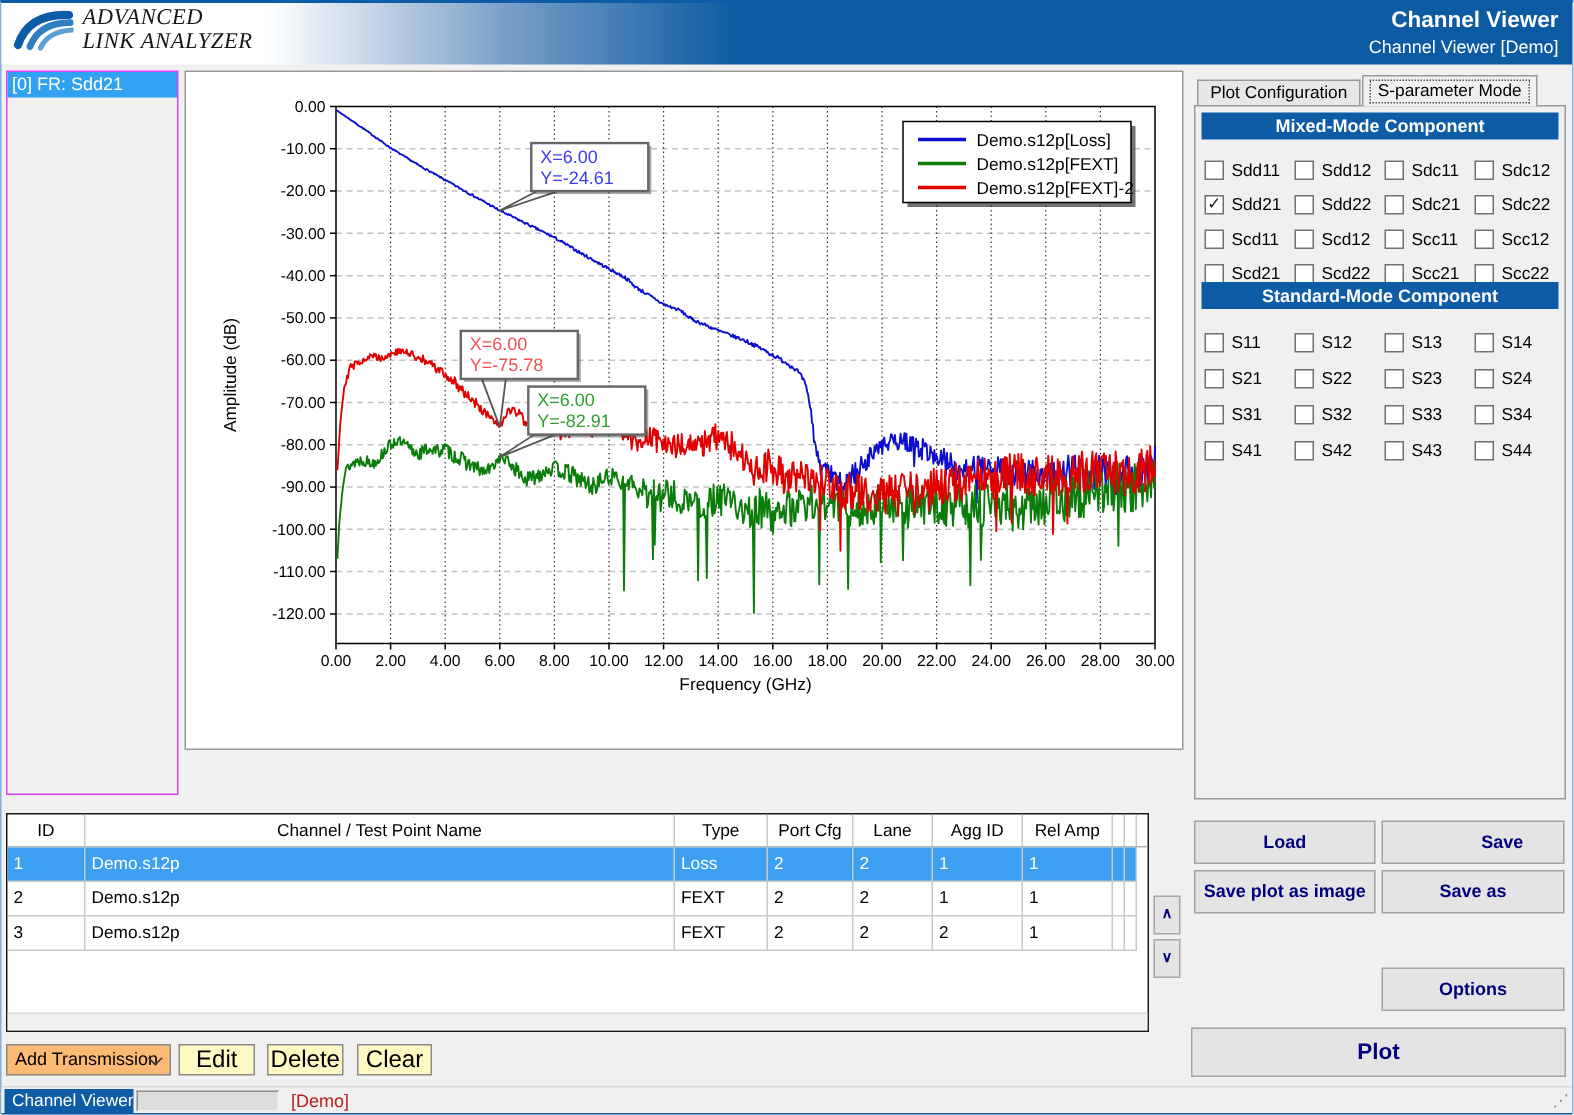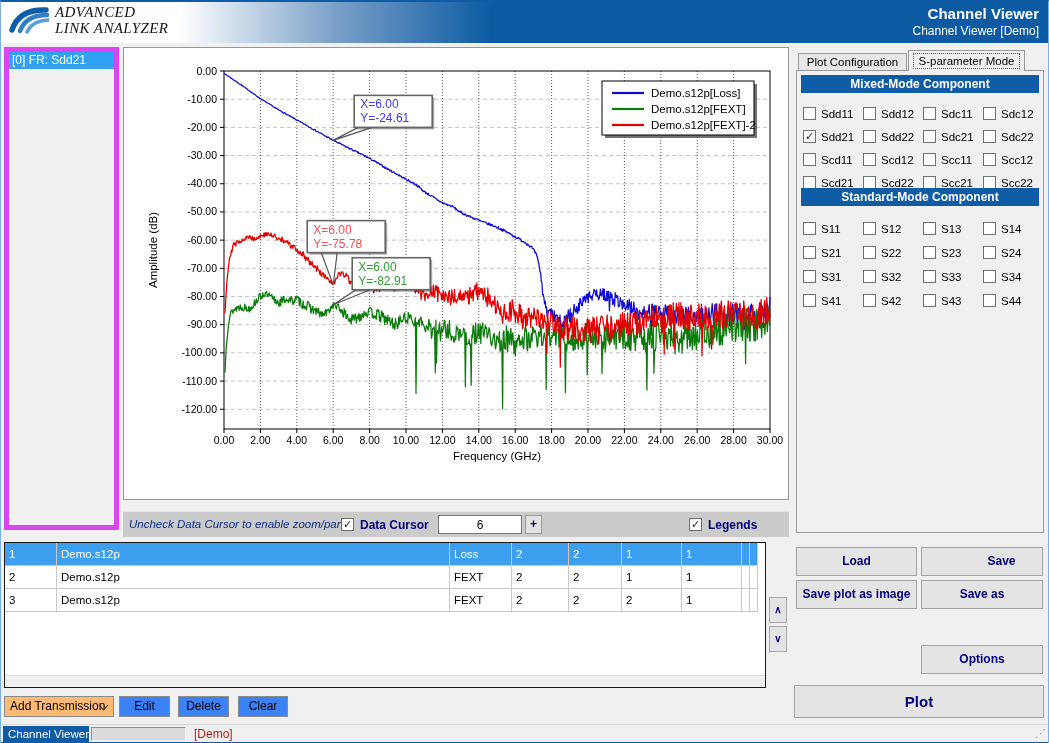--- a/index.html
+++ b/index.html
@@ -10,21 +10,21 @@
   
   .header { position:absolute; left:0; top:0; width:100%; height:41px;
     background:linear-gradient(to right,#ffffff 0%,#ffffff 17%,#7aa0c8 32%,#0b5aa2 47%,#0b5aa2 100%); }
   .logo { position:absolute; left:8px; top:2px; display:flex; align-items:center; }
   .logo svg { margin-right:6px; }
   .logo-text { font-family:"Liberation Serif", serif; font-style:italic; font-weight:normal; color:#151515; font-size:15px; line-height:16px; letter-spacing:.4px; }
   .hdr-title { position:absolute; right:9px; top:3px; color:#fff; font-weight:bold; font-size:15px; text-align:right; }
   .hdr-sub { position:absolute; right:9px; top:22px; color:#fff; font-size:12px; text-align:right; }
 
   
-  .sidebar { position:absolute; left:3px; top:45px; width:115px; height:483px; background:#f0f0f0; border:5px solid #d946ef; }
+  .sidebar { position:absolute; left:3px; top:45px; width:115px; height:483px; background:#f0f0f0; border:1px solid #d946ef; }
   .sb-item { height:17px; line-height:17px; padding-left:3px; font-size:12px; color:#000; }
   .sb-item.sel { background:#31a2f2; color:#fff; }
 
   
   .plot-panel { position:absolute; left:122px; top:45px; width:666px; height:453px; background:#fff; border:1px solid #979797; }
   .plot-panel svg { display:block; }
 
   
   .cursor-bar { position:absolute; left:122px; top:509px; width:666px; height:26px; background:#cbcbcb; border-top:1px solid #e8e8e8; }
   .hint { position:absolute; left:6px; top:6px; font-style:italic; color:#0b2e8a; font-size:11.5px; }
@@ -46,21 +46,21 @@
   .g-c { font-size:11.5px; color:#000; padding-left:4px; line-height:22px; border-right:1px solid #c9c9c9; border-bottom:1px solid #c9c9c9; overflow:hidden; white-space:nowrap; }
   .g-r.sel .g-c { background:#3d9ff0; color:#fff; }
   .g-hscroll { position:absolute; left:0; right:0; bottom:0; height:12px; background:#f0f0f0; border-top:1px solid #d9d9d9; }
 
   .updown { position:absolute; left:768px; width:18px; height:26px; background:#e4e4e4; border:1px solid #a8a8a8; color:#00007d; font-weight:bold; font-size:10px; text-align:center; line-height:24px; }
   .up { top:595px; } .down { top:624px; }
 
   
   .combo { position:absolute; left:3px; top:694px; width:110px; height:21px; background:#fdba74; border:1px solid #8a8a8a; font-size:12px; line-height:19px; padding-left:5px; color:#000; }
   .chev { position:absolute; right:6px; top:5px; width:7px; height:7px; border-right:1.6px solid #333; border-bottom:1.6px solid #333; transform:rotate(45deg); }
-  .sbtn { position:absolute; top:694px; height:21px; background:#3b82f6; border:1px solid #8a8a8a; font-size:12px; color:#000; text-align:center; line-height:19px; }
+  .sbtn { position:absolute; top:694px; height:21px; background:#fef9c3; border:1px solid #8a8a8a; font-size:16px; color:#000; text-align:center; line-height:19px; }
   .b-edit { left:118px; width:51px; } .b-del { left:177px; width:51px; } .b-clr { left:237px; width:50px; }
 
   
   .tab { position:absolute; background:#efefef; border:1px solid #9a9a9a; border-bottom:none; font-size:11.5px; text-align:center; color:#000; }
   .tab1 { left:797px; top:51px; width:109px; height:17px; line-height:16px; background:#e7e7e7; }
   .tab2 { left:907px; top:48px; width:117px; height:21px; z-index:3; background:#f0f0f0; }
   .tab2 span { display:inline-block; border:1px dotted #555; padding:0 5px; margin-top:2px; line-height:14px; }
   .rpanel { position:absolute; left:795px; top:68px; width:248px; height:463px; background:#f0f0f0; border:1px solid #9a9a9a; z-index:2; }
   .mode-hdr { position:absolute; left:4px; width:238px; height:18px; background:#0f5ca6; color:#fff; font-weight:bold; font-size:12px; text-align:center; line-height:18px; }
   .hdr-mixed { top:4px; } .hdr-std { top:117px; }
@@ -222,31 +222,33 @@
         <text x="189.2" y="185.616062992126" font-size="12" fill="#f4504f">X=6.00</text>
         <text x="189.2" y="199.616062992126" font-size="12" fill="#f4504f">Y=-75.78</text>
         <polygon points="209.2,256.71480314960627 232.2,241.71480314960627 246.2,241.71480314960627" fill="#fdfdfd" stroke="#555" stroke-width="1.2"></polygon>
         <rect x="230.2" y="211.71480314960627" width="78" height="32" fill="rgba(60,60,60,0.45)"></rect>
         <rect x="228.2" y="209.71480314960627" width="78" height="32" fill="#fff" stroke="#666" stroke-width="1.6"></rect>
         <text x="234.2" y="222.71480314960627" font-size="12" fill="#2f9e2f">X=6.00</text>
         <text x="234.2" y="236.71480314960627" font-size="12" fill="#2f9e2f">Y=-82.91</text>
       </svg>
   </div>
 
-  <div class="cursor-bar">
-    <span class="hint">Uncheck Data Cursor to enable zoom/pan</span>
-    <span class="cb on cbar-cb1"></span>
-    <span class="cbar-lbl1">Data Cursor</span>
-    <input class="cbar-input" value="6" style="">
-    <span class="cbar-plus">+</span>
-    <span class="cb on cbar-cb2"></span>
-    <span class="cbar-lbl2">Legends</span>
-  </div>
 
   <div class="grid">
+    <div class="g-row g-h">
+        <div class="g-hc" style="width: 52px; flex: 0 0 52px;">ID</div>
+        <div class="g-hc" style="width: 393px; flex: 0 0 393px;">Channel / Test Point Name</div>
+        <div class="g-hc" style="width: 62px; flex: 0 0 62px;">Type</div>
+        <div class="g-hc" style="width: 57px; flex: 0 0 57px;">Port Cfg</div>
+        <div class="g-hc" style="width: 53px; flex: 0 0 53px;">Lane</div>
+        <div class="g-hc" style="width: 60px; flex: 0 0 60px;">Agg ID</div>
+        <div class="g-hc" style="width: 60px; flex: 0 0 60px;">Rel Amp</div>
+        <div class="g-hc" style="width: 8px; flex: 0 0 8px;"></div>
+        <div class="g-hc" style="width: 8px; flex: 0 0 8px;"></div>
+      </div>
     <div>
         <div class="g-row g-r sel">
           <div class="g-c" style="width: 52px; flex: 0 0 52px;">1</div>
           <div class="g-c" style="width: 393px; flex: 0 0 393px;">Demo.s12p</div>
           <div class="g-c" style="width: 62px; flex: 0 0 62px;">Loss</div>
           <div class="g-c" style="width: 57px; flex: 0 0 57px;">2</div>
           <div class="g-c" style="width: 53px; flex: 0 0 53px;">2</div>
           <div class="g-c" style="width: 60px; flex: 0 0 60px;">1</div>
           <div class="g-c" style="width: 60px; flex: 0 0 60px;">1</div>
           <div class="g-c" style="width: 8px; flex: 0 0 8px;"></div>

